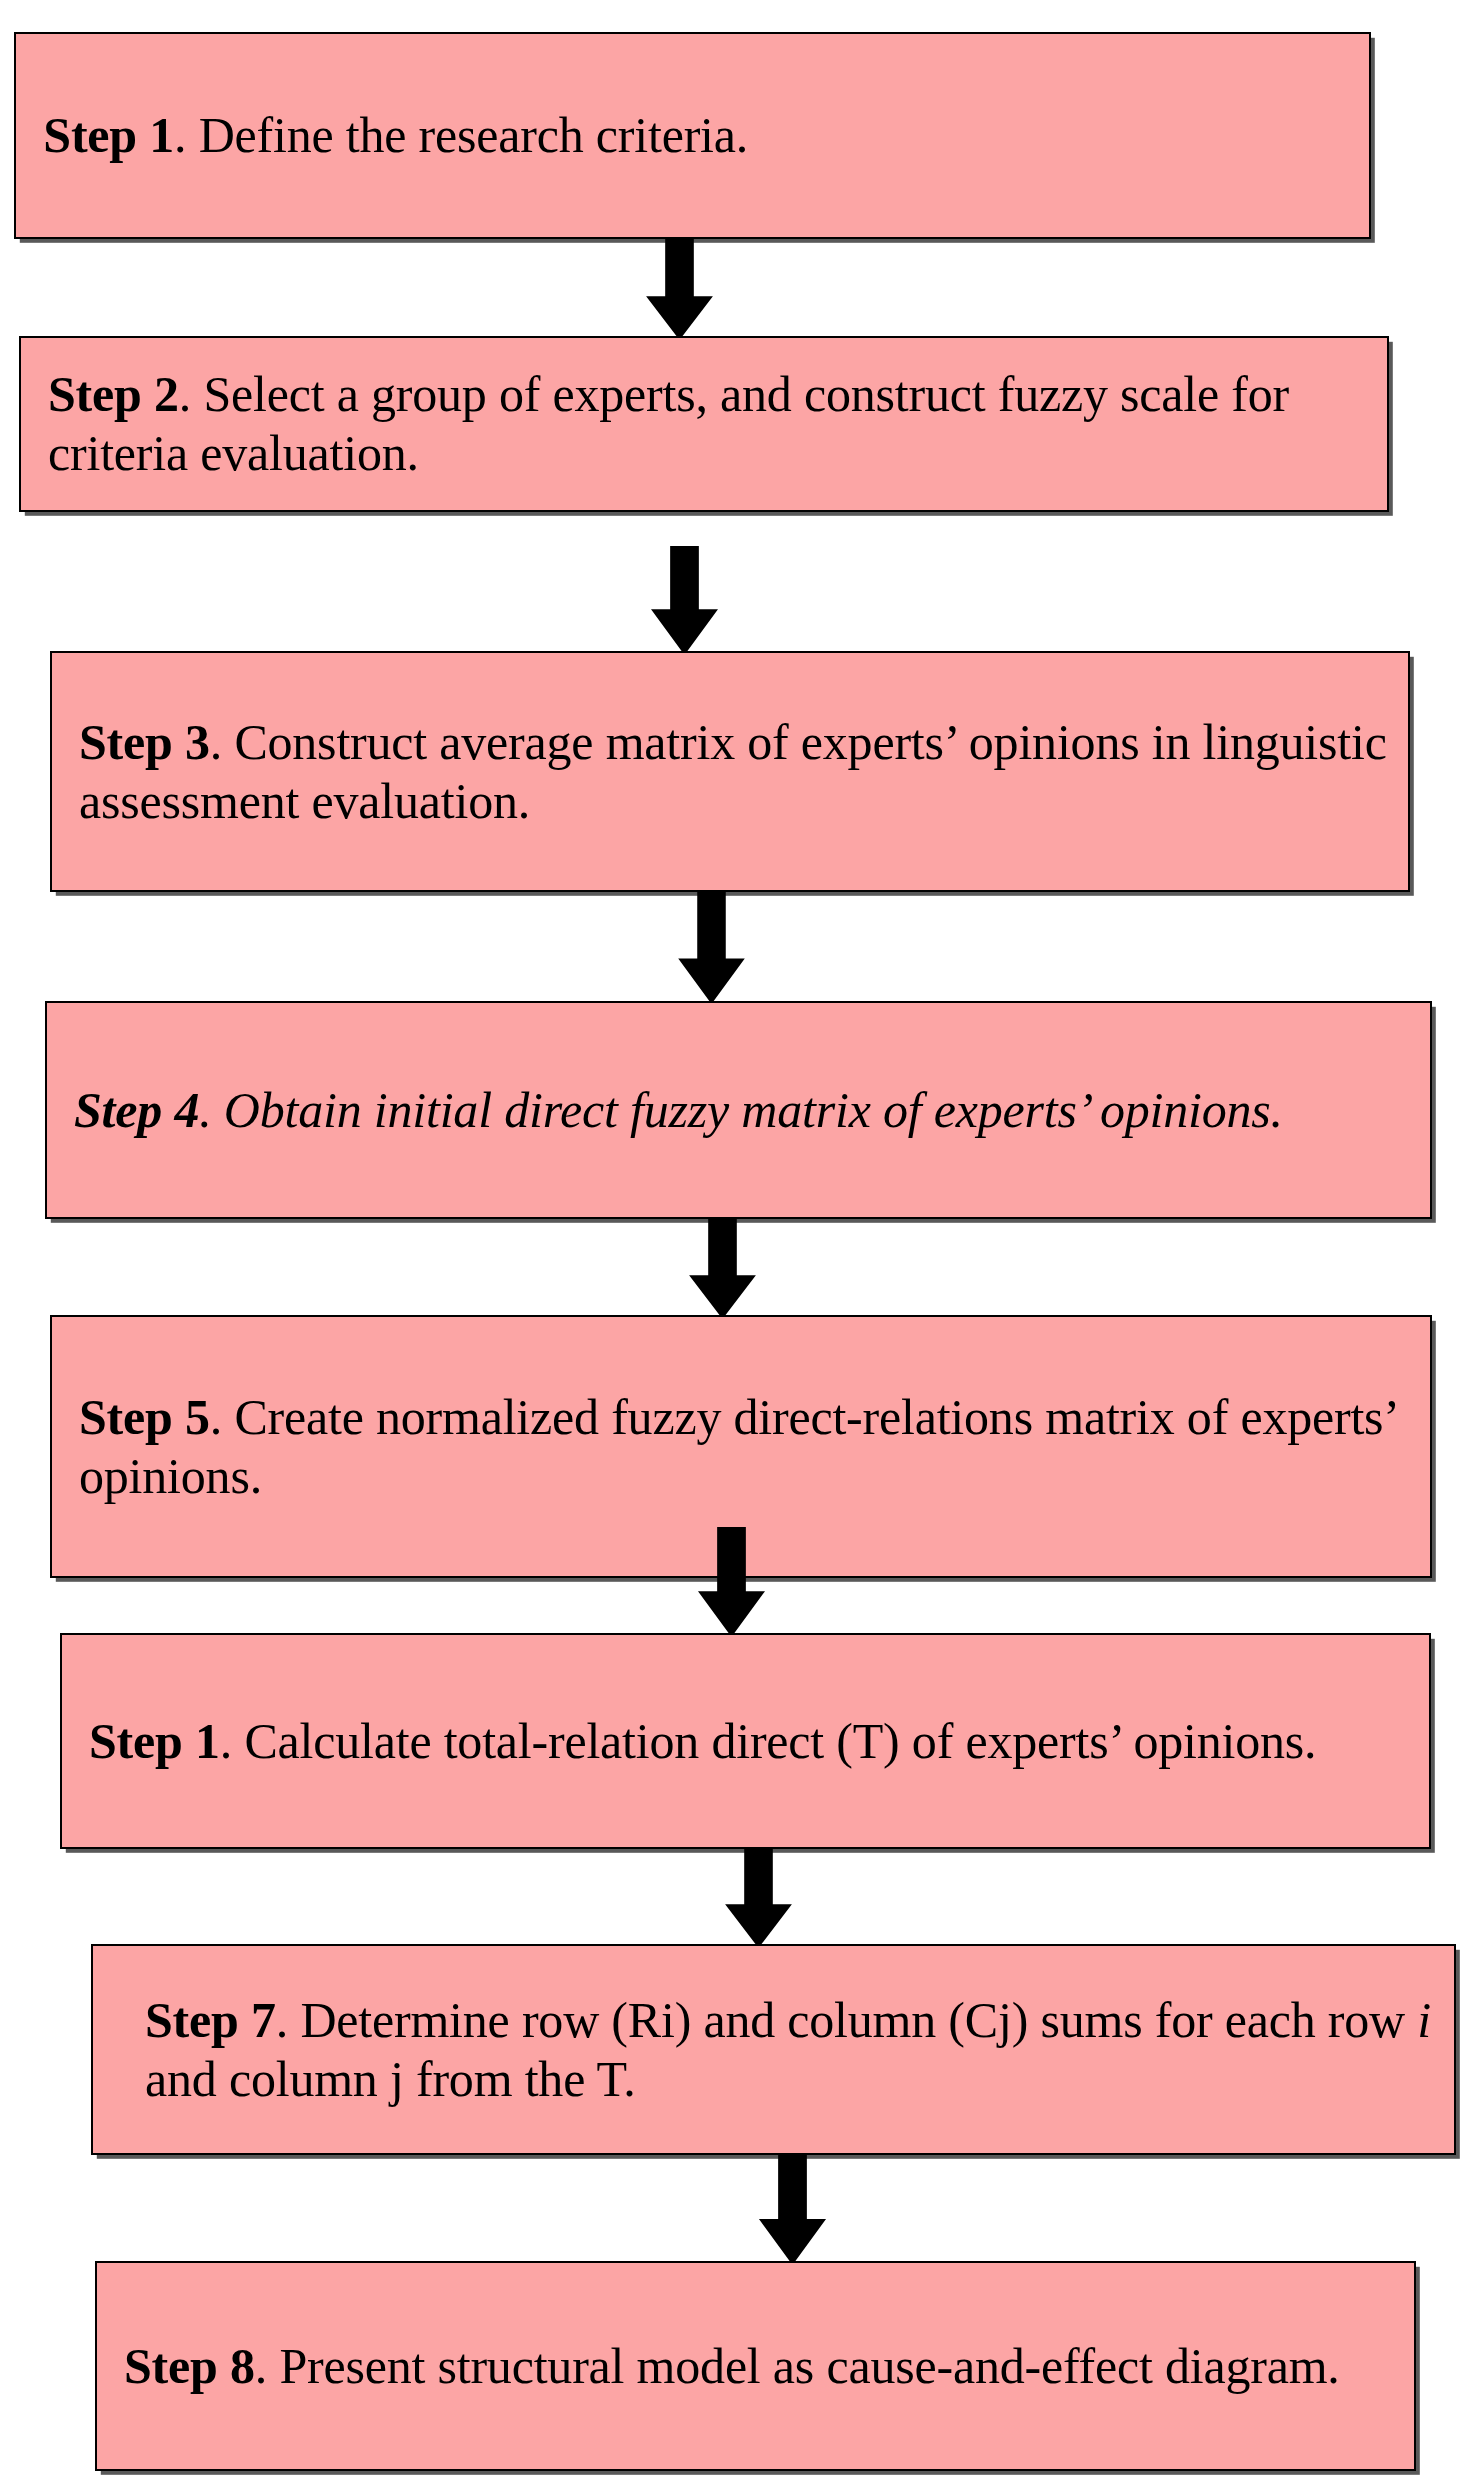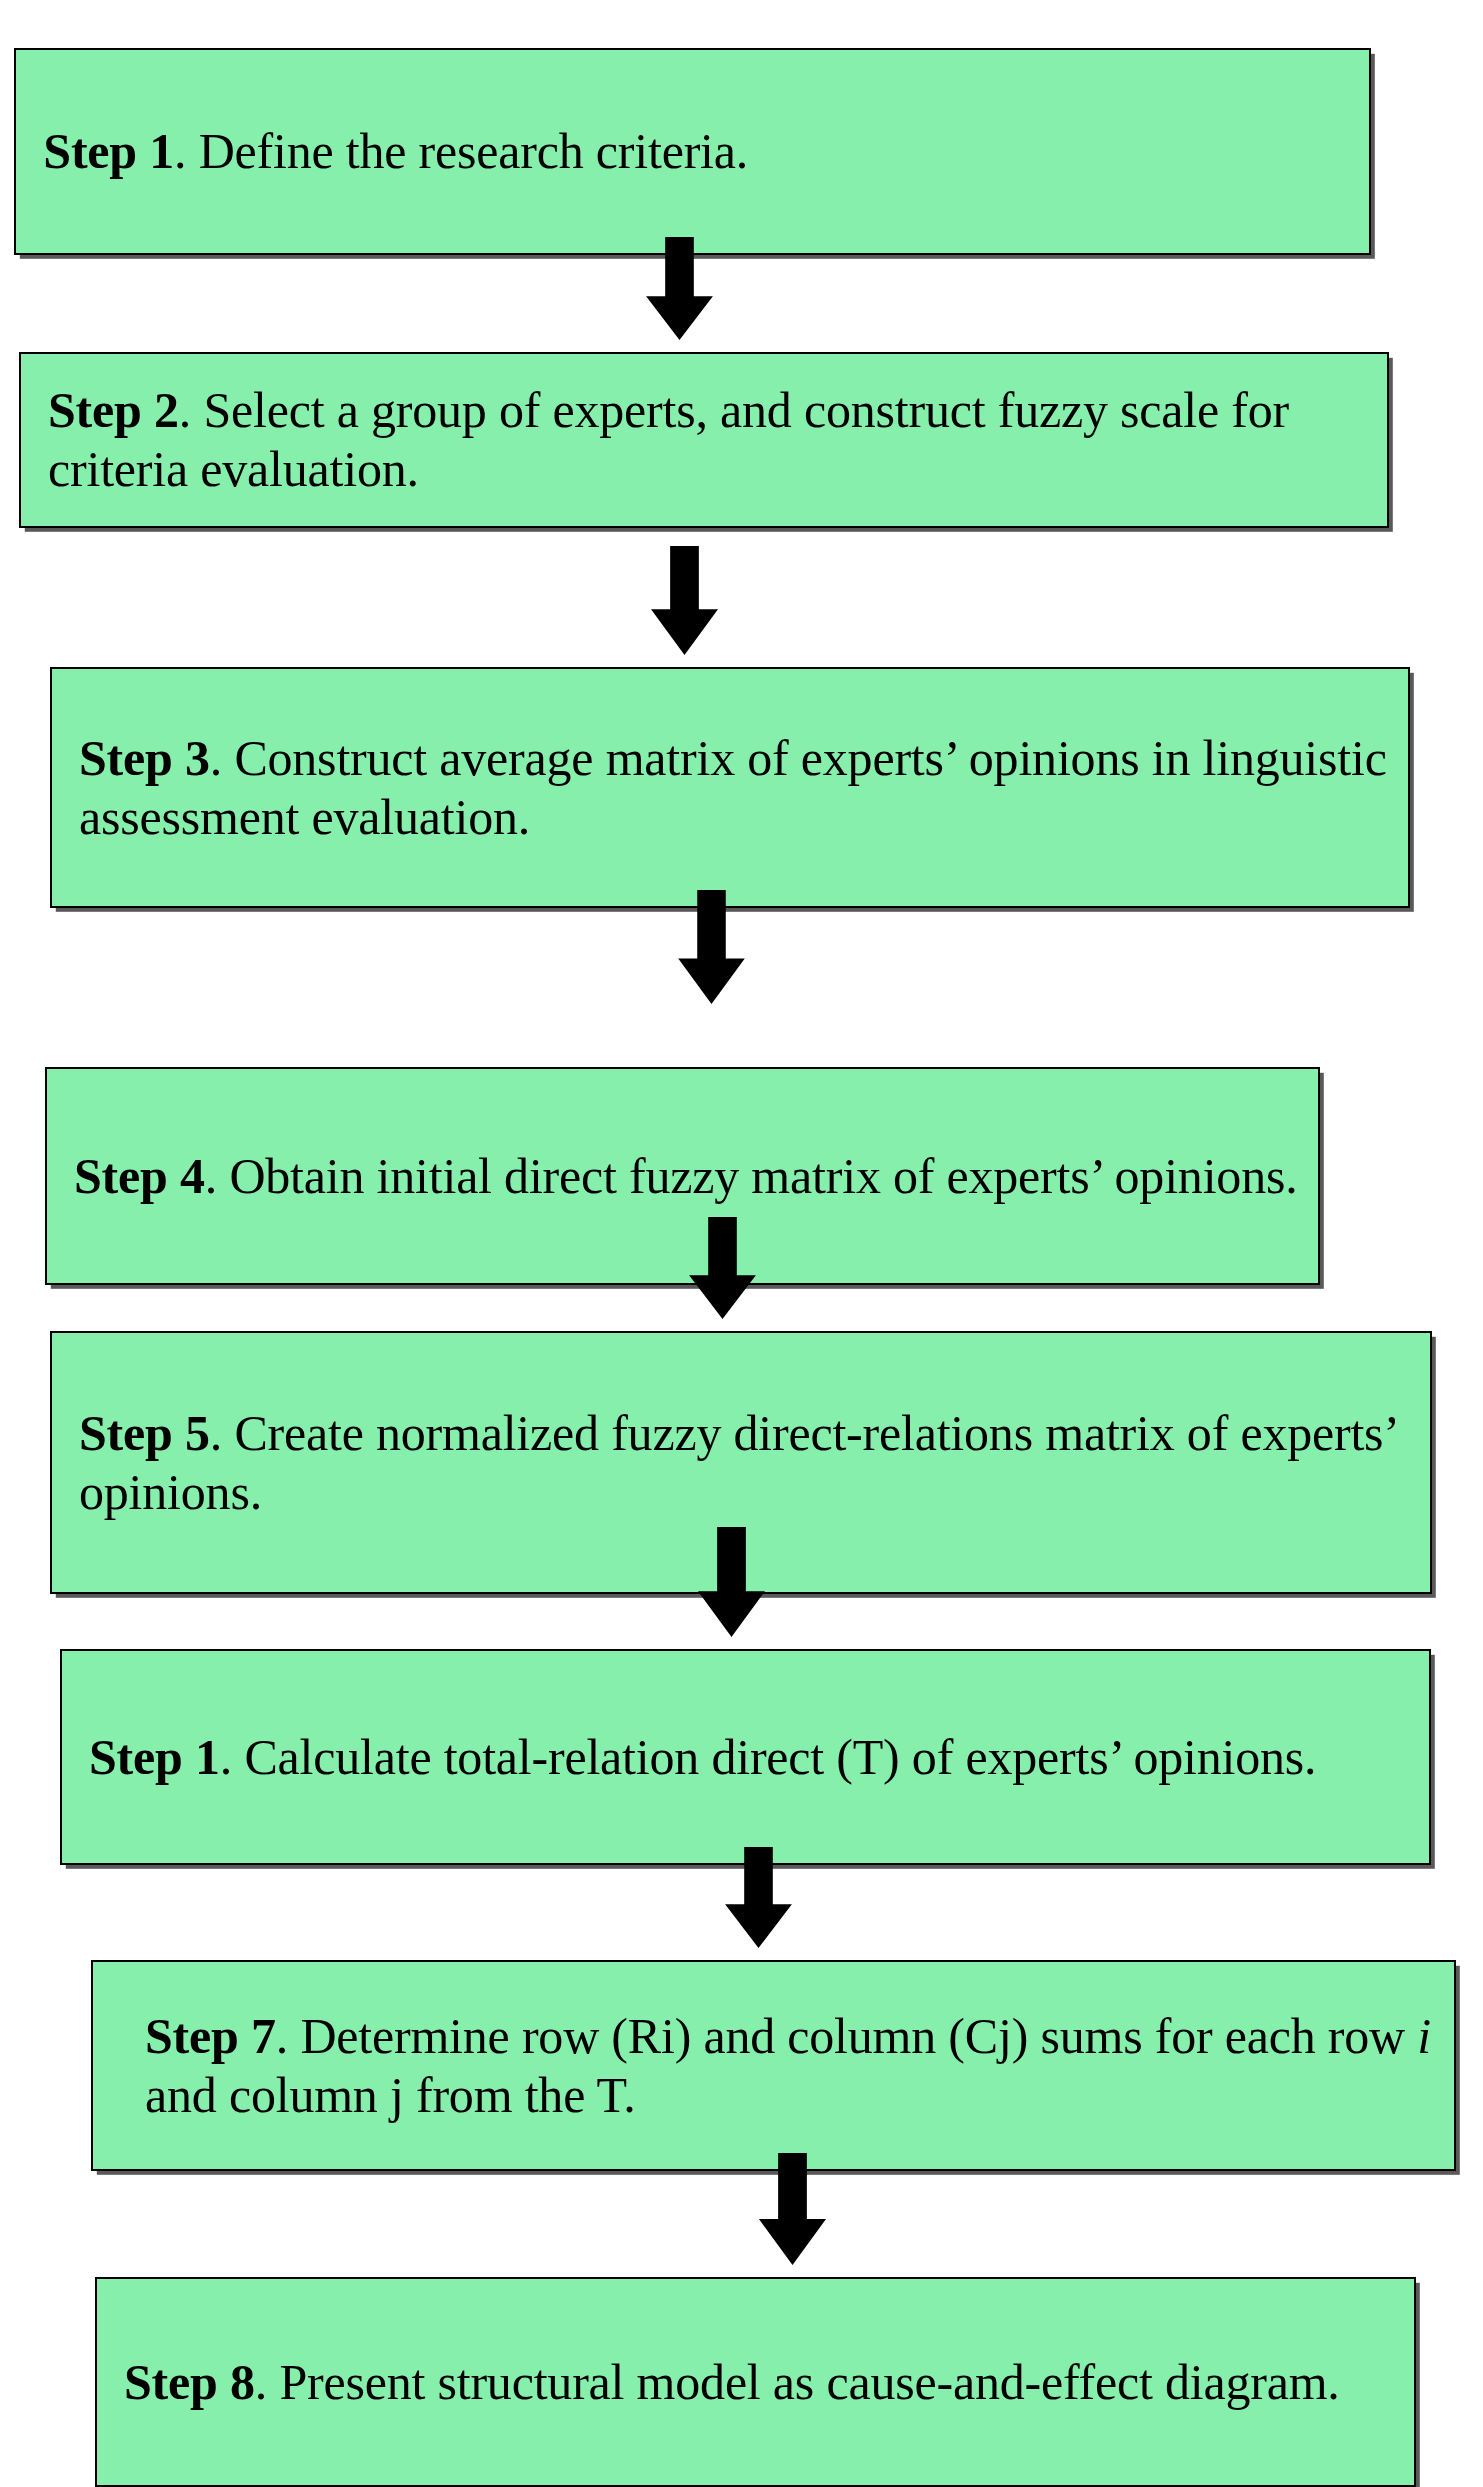--- a/index.html
+++ b/index.html
@@ -13,27 +13,26 @@
   #flowchart {
     position: relative;
     width: 1483px;
     height: 2487px;
     background: #ffffff;
     overflow: hidden;
   }
   .step-box {
     position: absolute;
     box-sizing: border-box;
-    background: #86efac;
+    background: #fca5a5;
     border: 2.9px solid #000000;
     box-shadow: 4.8px 4.8px 0 -1px rgba(60,60,60,0.85);
     display: flex;
     align-items: center;
     justify-content: flex-start;
-    margin-top: 16px;
   }
   .step-text {
     font-family: "Liberation Serif", "DejaVu Serif", serif;
     font-size: 50px;
     line-height: 1.18;
     color: #000000;
     padding: 0 17px 0 27px;
     letter-spacing: -0.2px;
     width: 100%;
   }
@@ -84,21 +83,21 @@
       <b>Step 3</b><span>. </span><span>Construct average matrix of experts’ opinions in linguistic assessment evaluation.</span>
     </div>
   </div>
 
   <div class="arrow" style="left:675px; top:890px; width:73px; height:116px;">
     <svg width="73" height="116" viewBox="0 0 76 122" aria-hidden="true">
       <polygon points="23,0 53,0 53,72 73,72 38,120 3,72 23,72" fill="#000000"></polygon>
     </svg>
   </div>
 
-  <div class="step-box" style="left:45px; top:1051px; width:1275px; height:218px;">
+  <div class="step-box" style="left:45px; top:1001px; width:1387px; height:218px;font-style:italic;">
     <div class="step-text">
       <b>Step 4</b><span>. </span><span>Obtain initial direct fuzzy matrix of experts’ opinions.</span>
     </div>
   </div>
 
   <div class="arrow" style="left:686px; top:1217px; width:73px; height:104px;">
     <svg width="73" height="104" viewBox="0 0 76 109" aria-hidden="true">
       <polygon points="23,0 53,0 53,61 73,61 38,107 3,61 23,61" fill="#000000"></polygon>
     </svg>
   </div>

